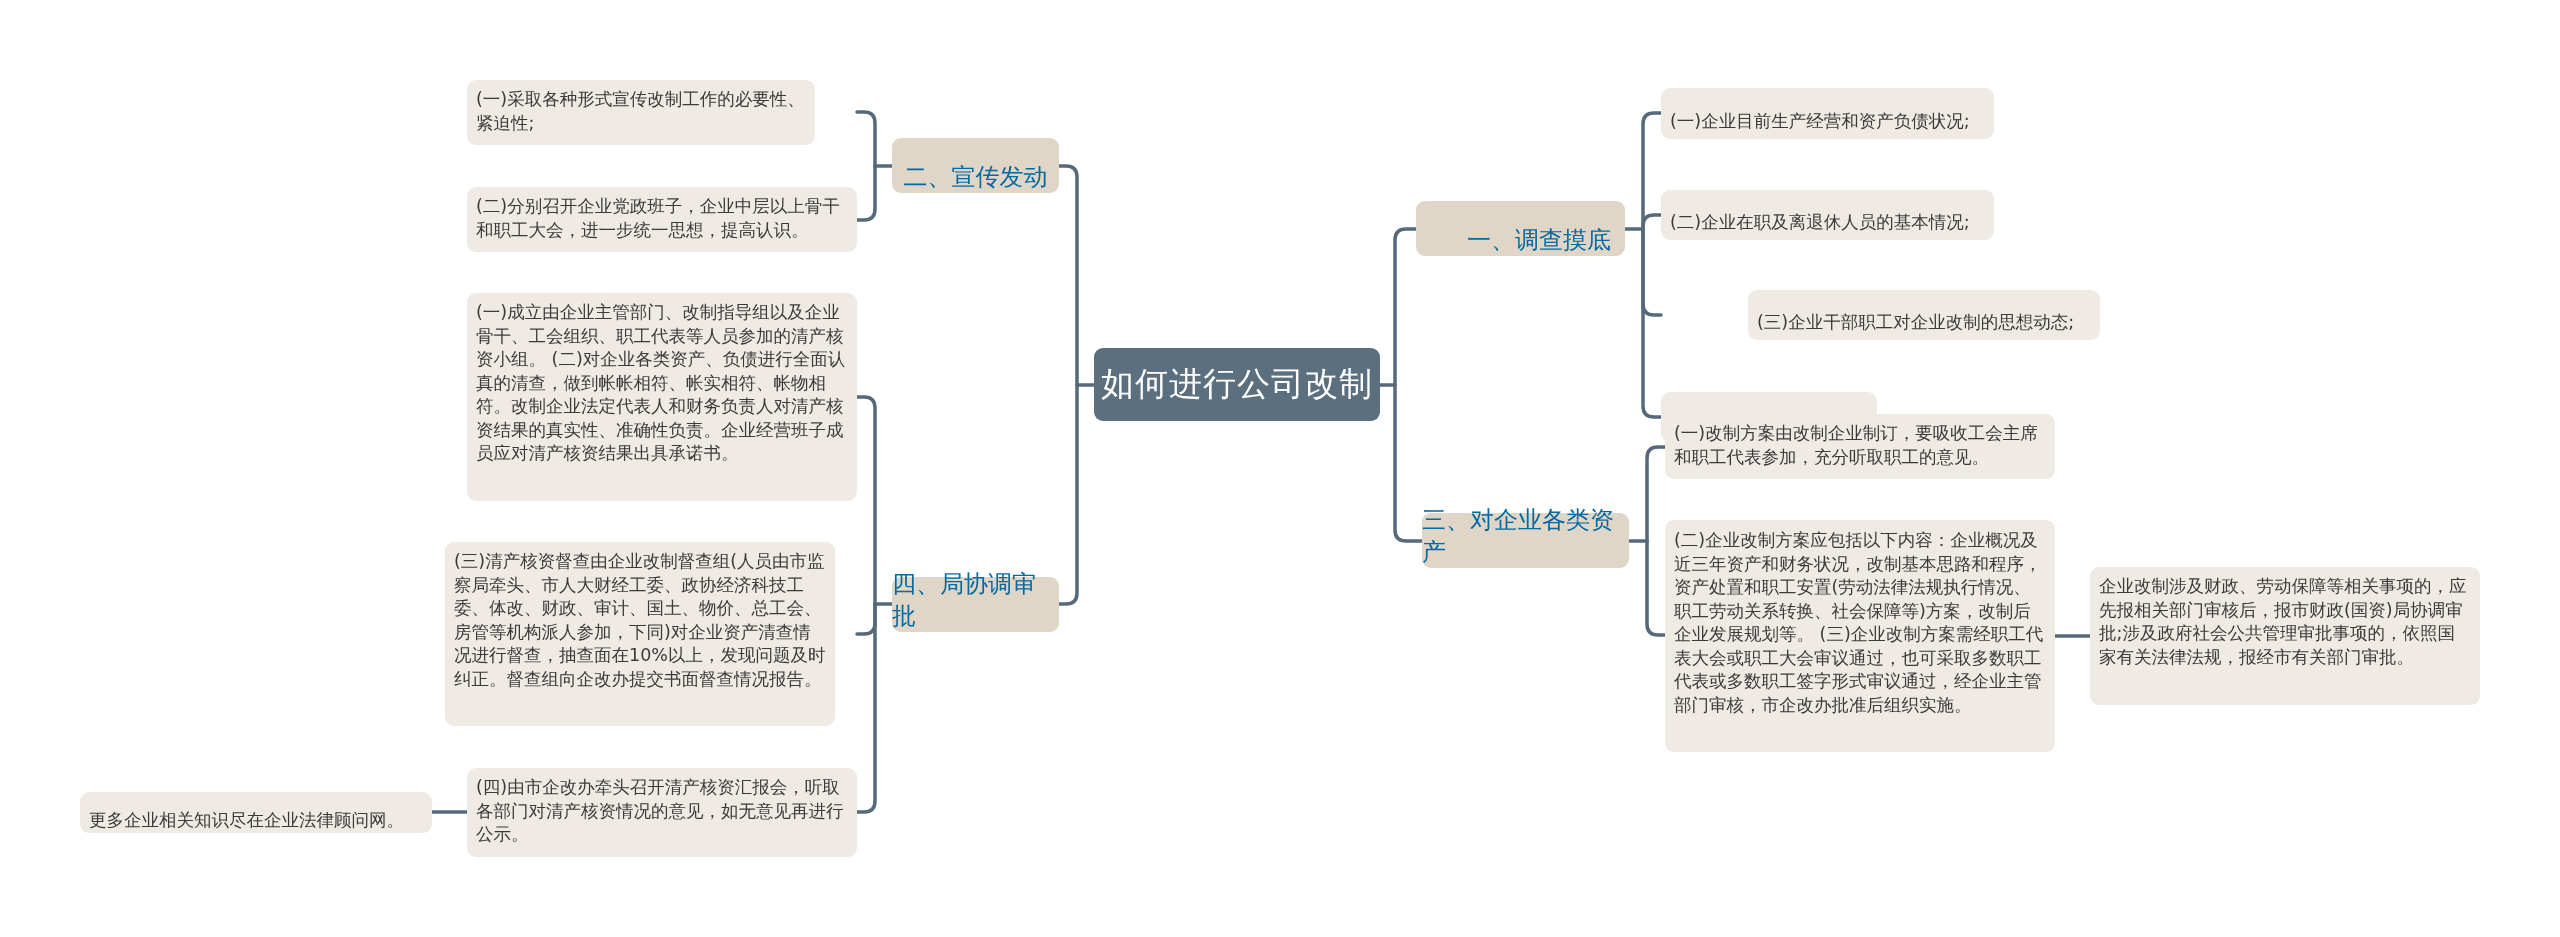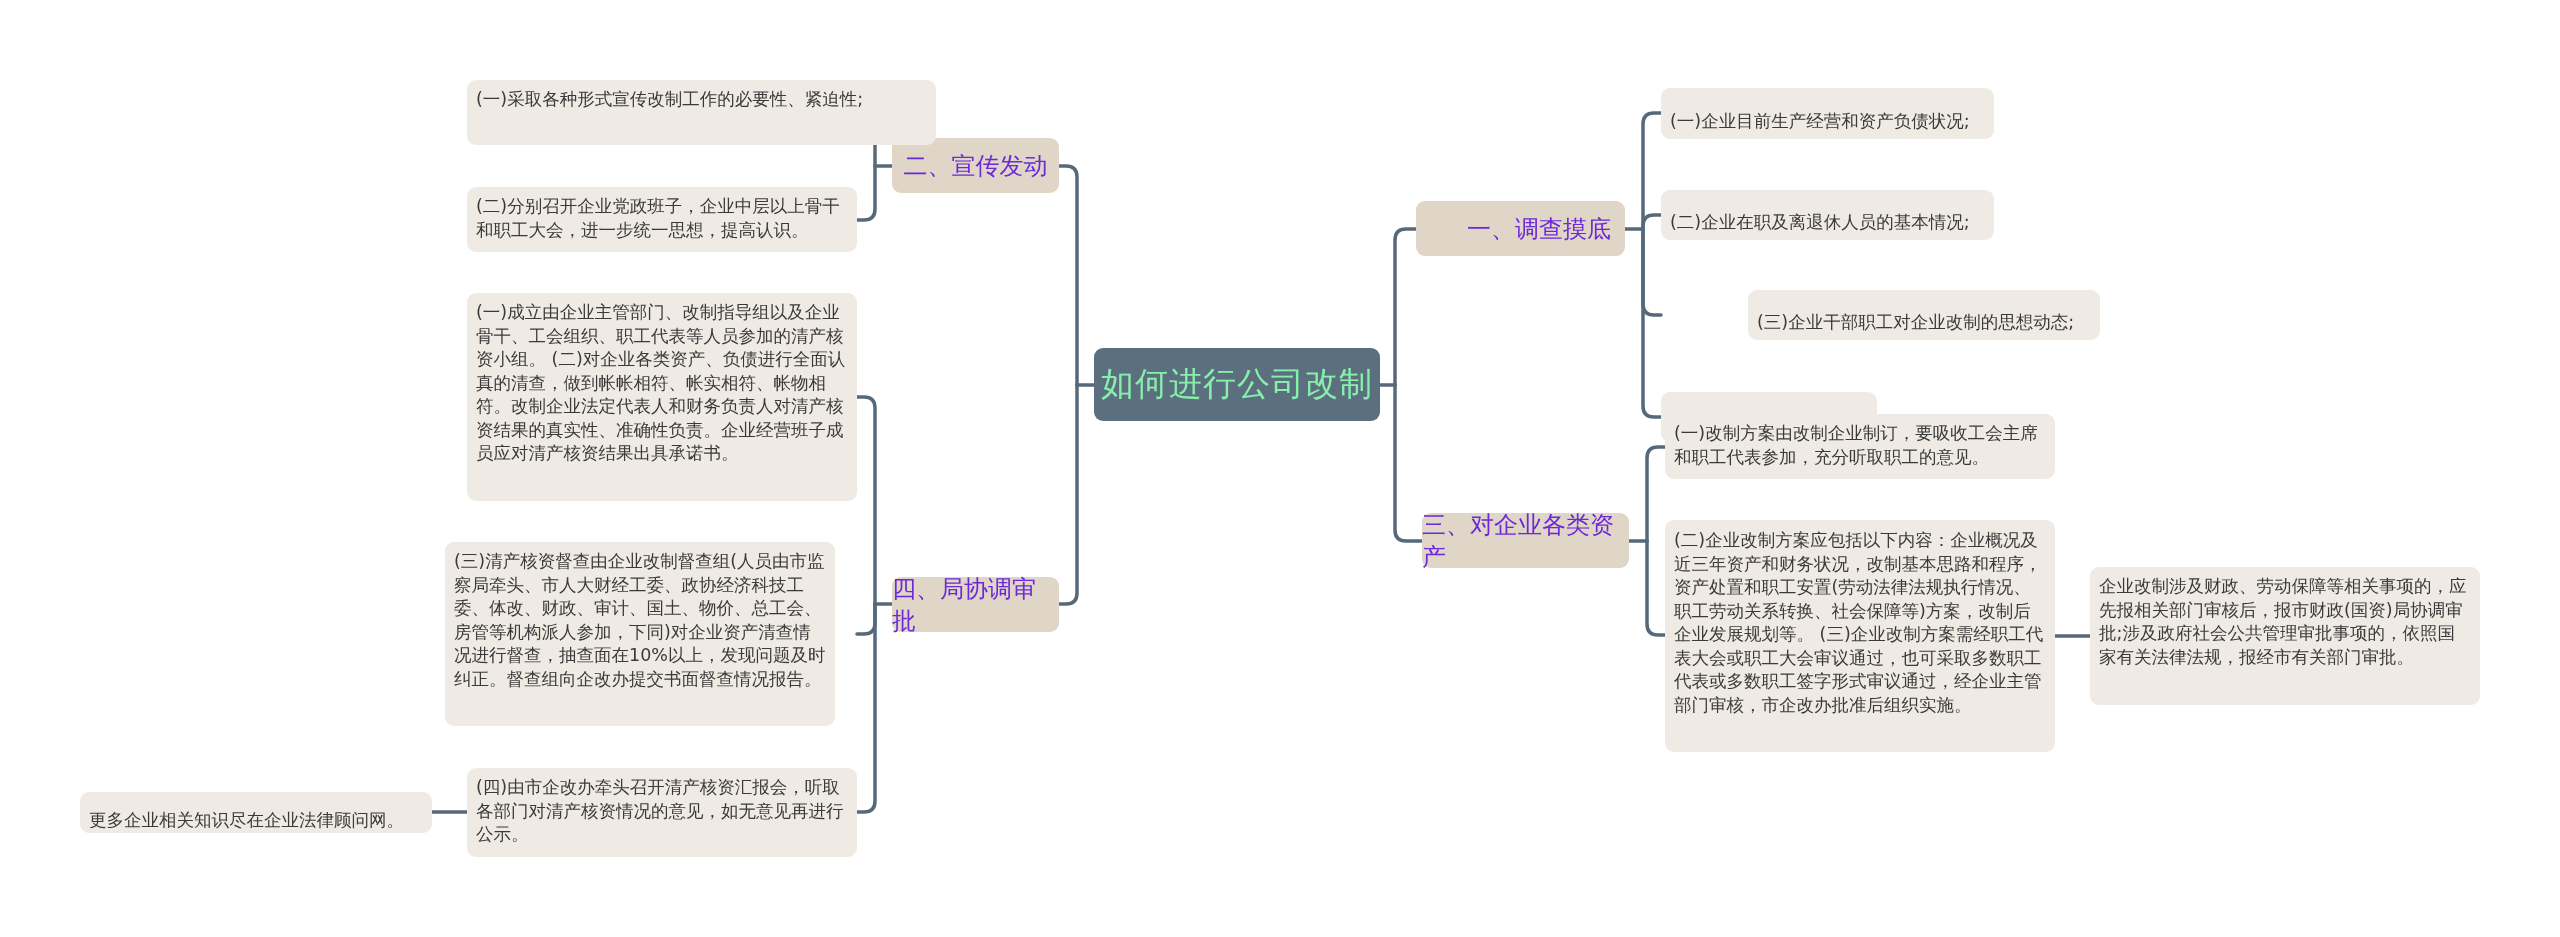--- a/index.html
+++ b/index.html
@@ -2,24 +2,24 @@
 <html><head>
 <meta charset="utf-8">
 <style>
   html, body { margin: 0; padding: 0; background: #ffffff; }
   body { width: 2560px; height: 937px; position: relative; overflow: hidden;
          font-family: "DejaVu Sans", "Liberation Sans", sans-serif; }
   #canvas { position: absolute; left: 0; top: 0; width: 2560px; height: 937px; }
   svg.links { position: absolute; left: 0; top: 0; width: 2560px; height: 937px; pointer-events: none; }
   svg.links path { fill: none; stroke: #56697a; stroke-width: 3.5; stroke-linecap: round; }
   .node { position: absolute; box-sizing: border-box; border-radius: 9px; }
-  .root { background: #5b6f7e; color: #86efac; font-size: 33px; display: flex;
+  .root { background: #5b6f7e; color: #ffffff; font-size: 33px; display: flex;
           align-items: center; justify-content: center; letter-spacing: 1px; }
-  .branch { background: #e0d6c7; color: #6d28d9; font-size: 24px; display: flex;
-            align-items: center; justify-content: flex-end; padding-right: 14px; }
+  .branch { background: #e0d6c7; color: #0369a1; font-size: 24px; display: flex;
+            align-items: flex-end; justify-content: flex-end; padding-right: 14px; }
   .branch.left { justify-content: center; padding: 0; }
   .leaf { background: #efebe4; color: #3a3a3a; font-size: 17.5px; line-height: 23.5px;
           padding: 8px 9px; word-break: break-all; }
   .leaf.single { display: flex; align-items: center; padding-top: 16px; padding-bottom: 0; white-space: nowrap; }
 </style>
 </head>
 <body>
 
 <div id="canvas">
 
@@ -57,21 +57,21 @@
     <path d="M2055 636 H2090"></path>
   </svg>
 
   <div class="node root" style="left:1094px; top:348px; width:286px; height:73px;">
     <span>如何进行公司改制</span>
   </div>
 
   <div class="node branch left" style="left:892px; top:138px; width:167px; height:55px;">
     <span>二、宣传发动</span>
   </div>
-  <div class="node leaf" style="left:467px; top:80px; width:469px; height:65px;">
+  <div class="node leaf" style="left:467px; top:80px; width:348px; height:65px;">
     <span>(一)采取各种形式宣传改制工作的必要性、紧迫性;</span>
   </div>
   <div class="node leaf" style="left:467px; top:187px; width:390px; height:65px;">
     <span>(二)分别召开企业党政班子，企业中层以上骨干和职工大会，进一步统一思想，提高认识。</span>
   </div>
 
   <div class="node branch left" style="left:892px; top:577px; width:167px; height:55px;">
     <span>四、局协调审批</span>
   </div>
   <div class="node leaf" style="left:467px; top:293px; width:390px; height:208px;">

